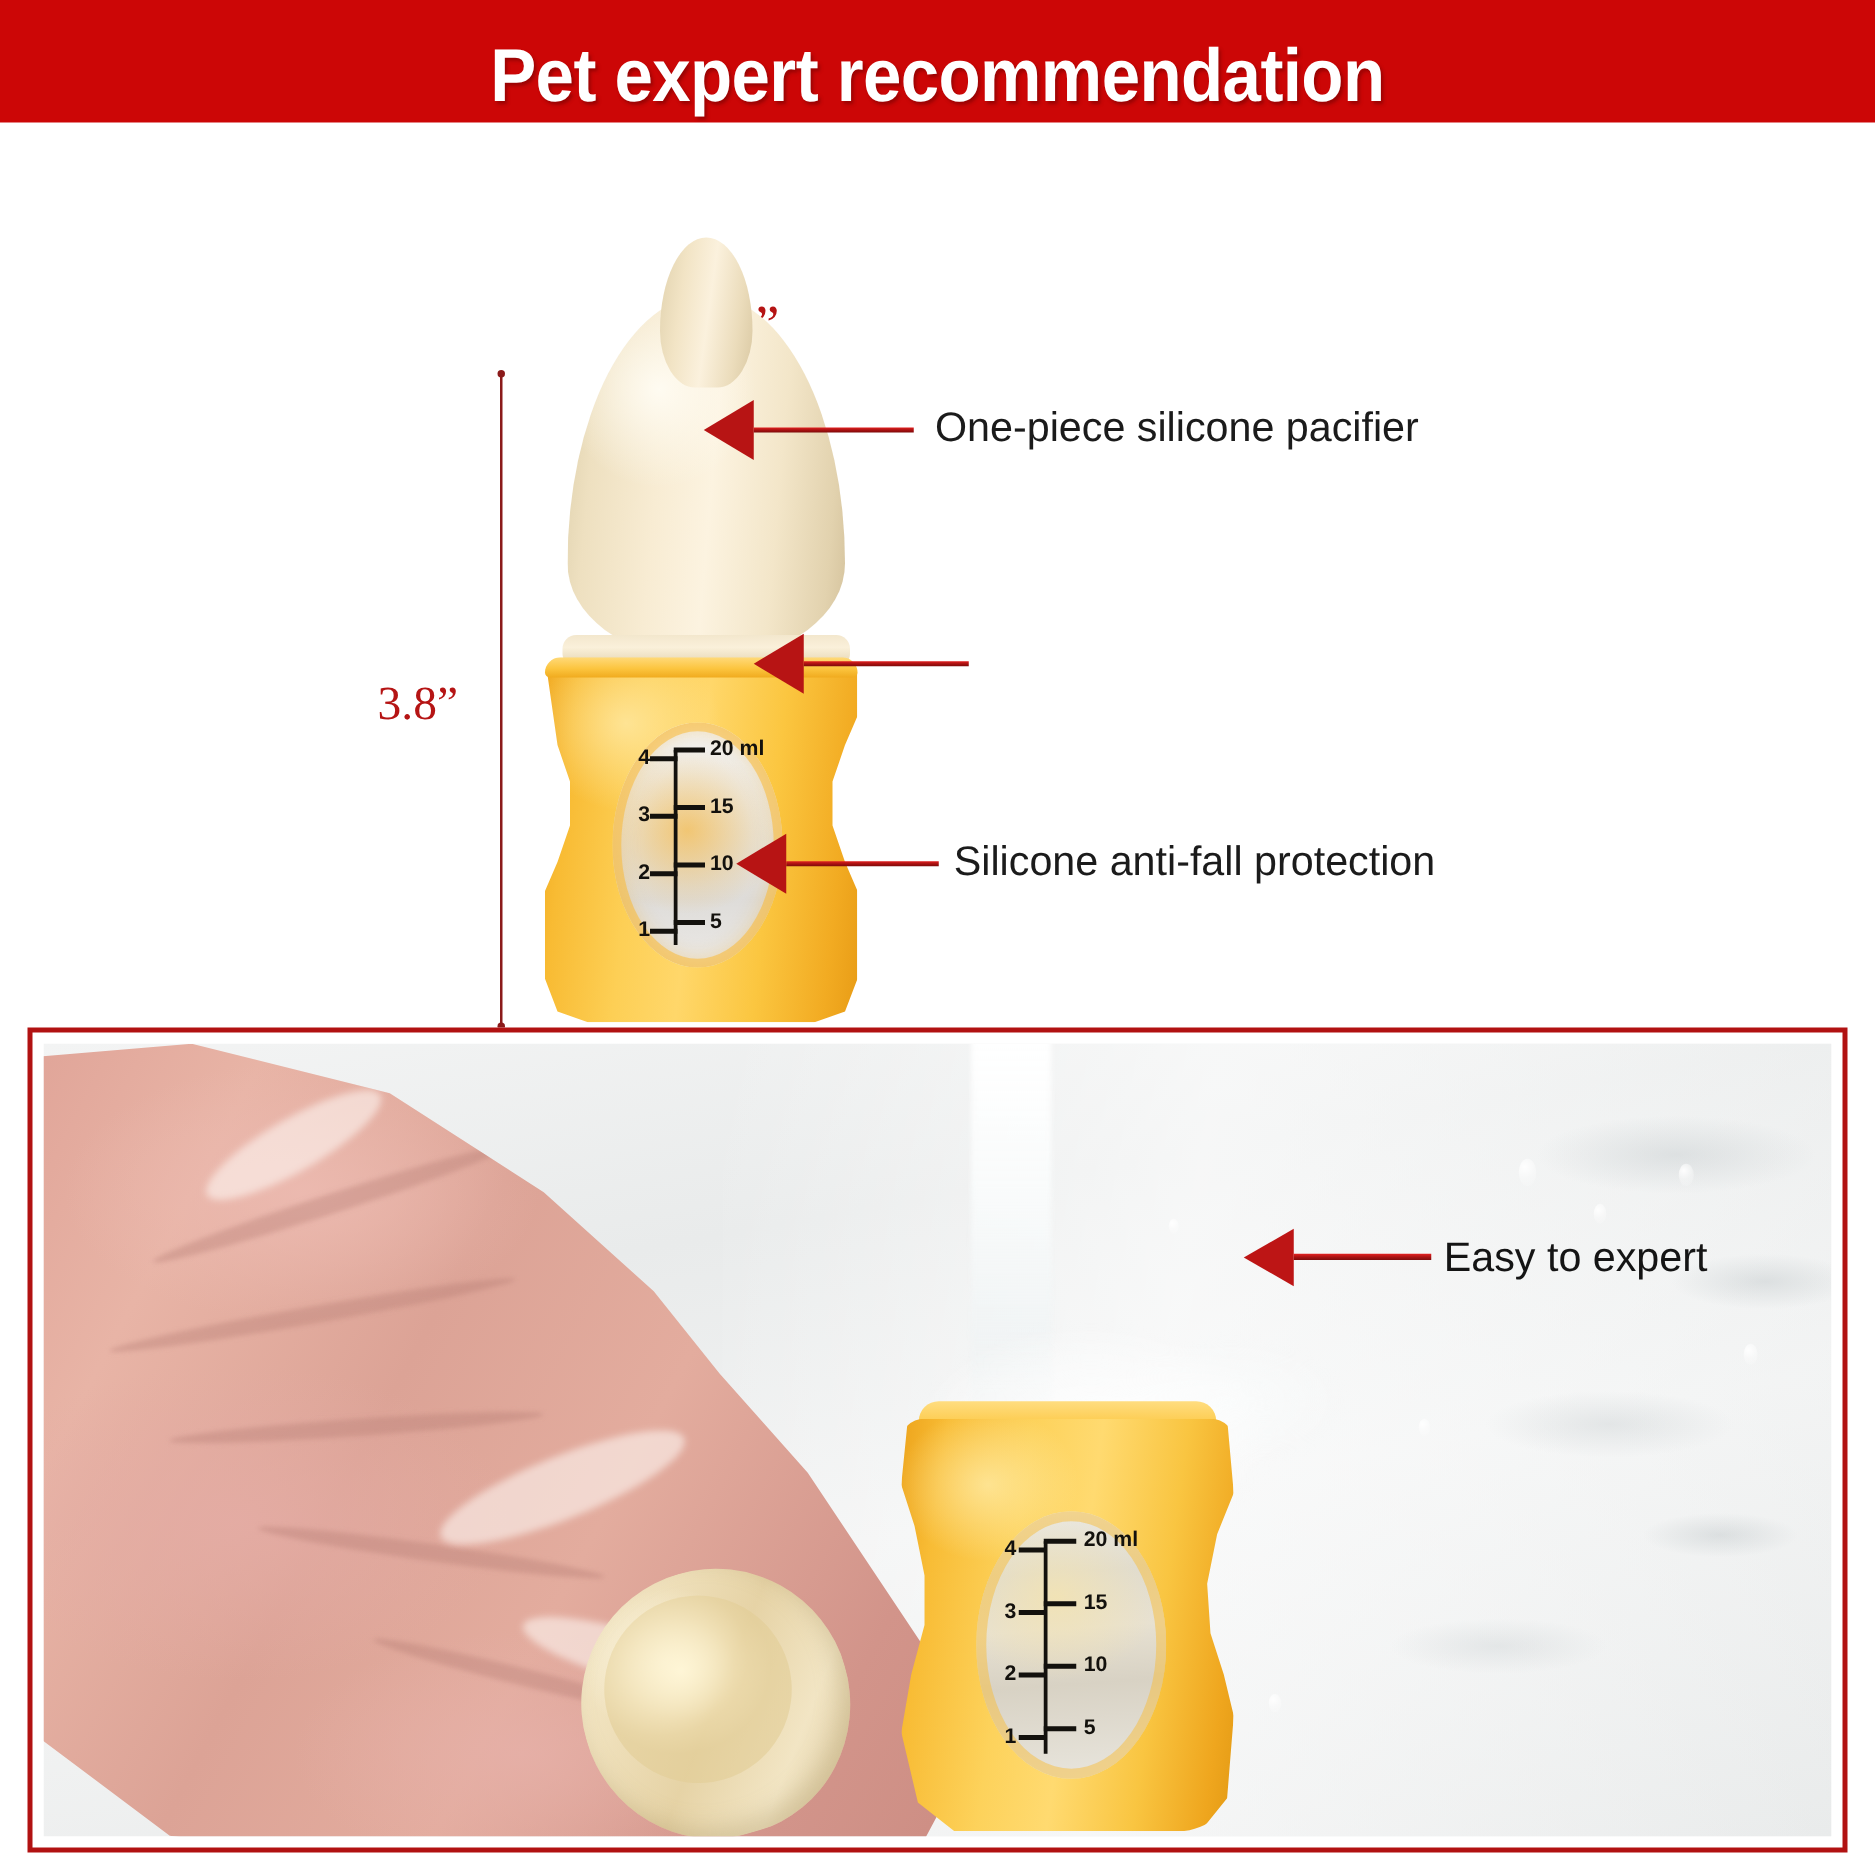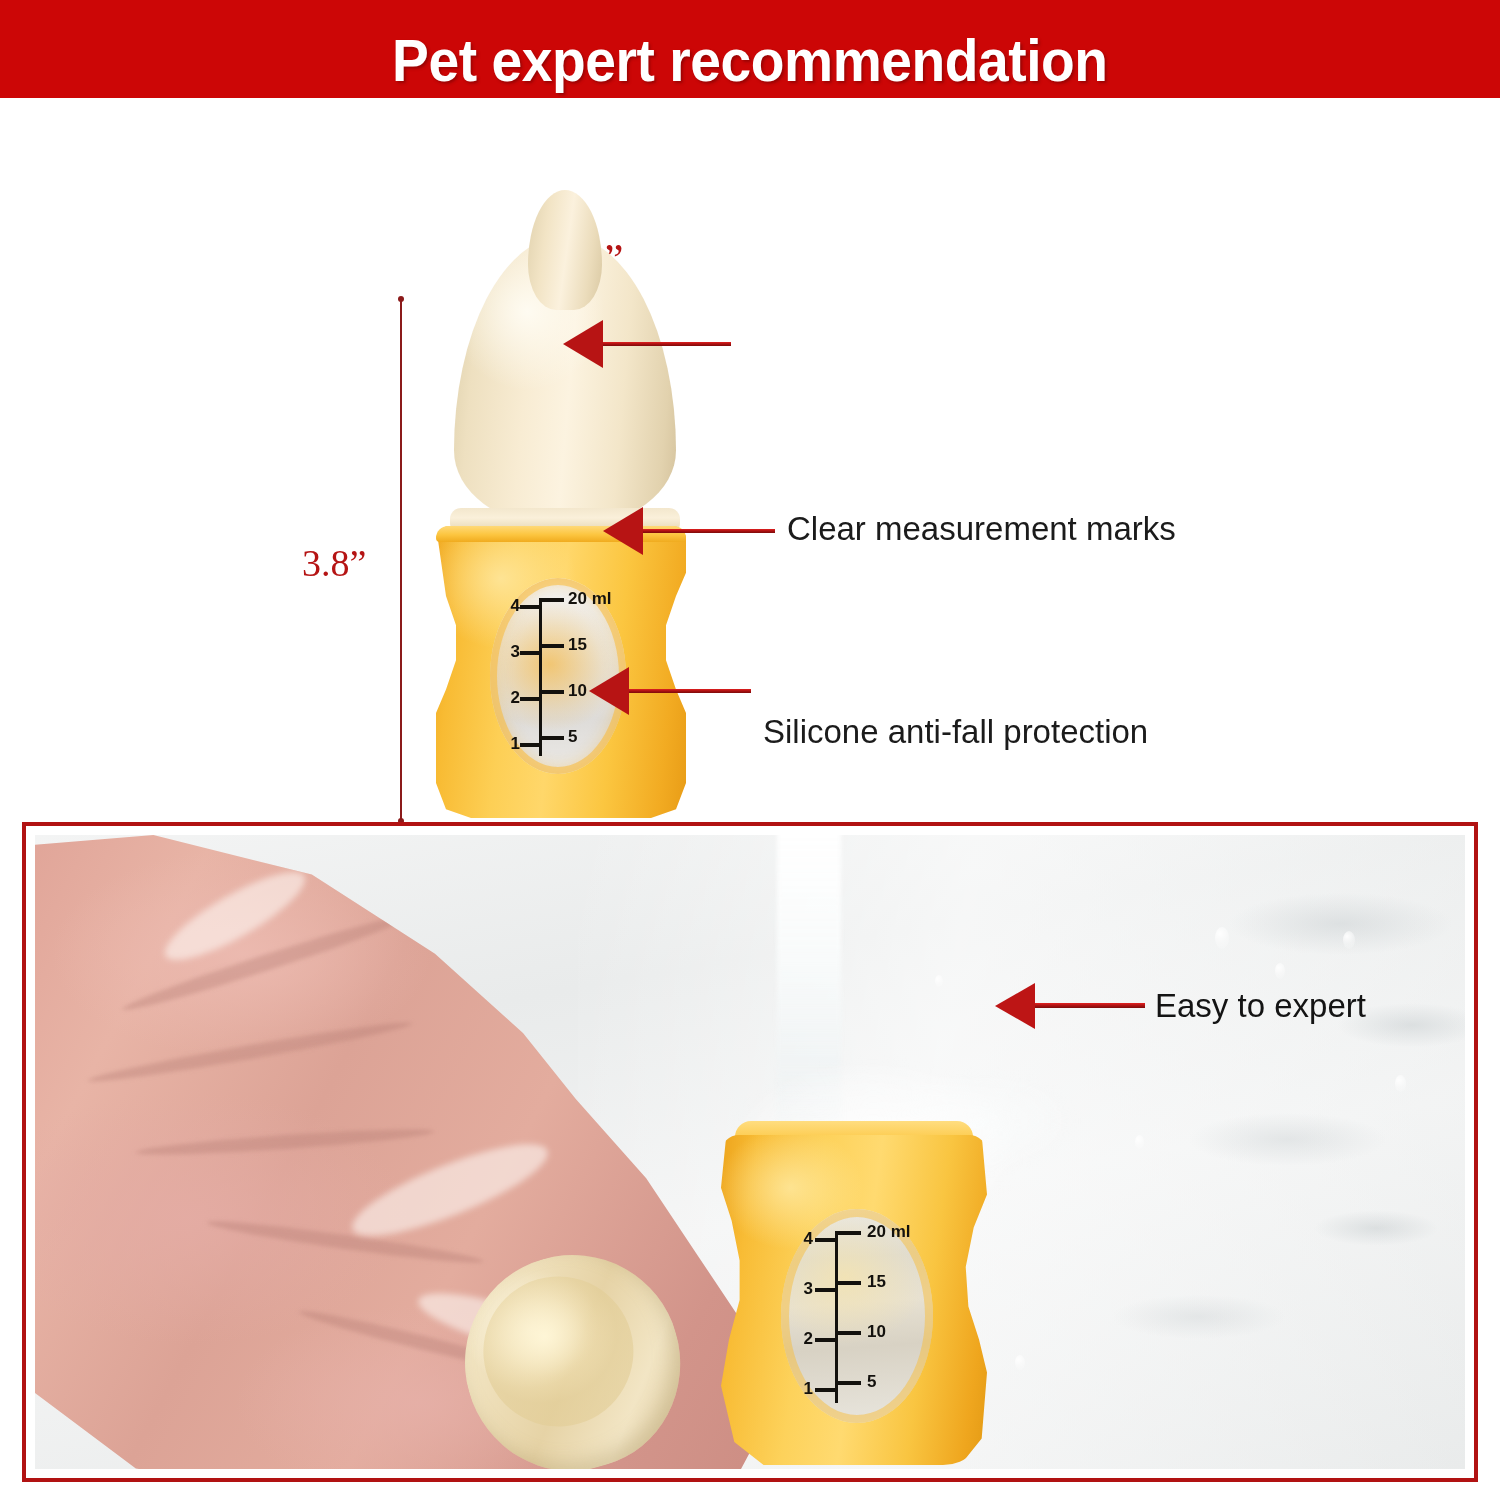--- a/index.html
+++ b/index.html
@@ -337,28 +337,28 @@
           <div class="tick-left"></div>
           <div class="tick-right"></div>
           <div class="lbl-right">5</div>
         </div>
       </div>
     </div>
   </div>
 
   <div class="callout-head" style="left:563px;top:222px;"></div>
   <div class="callout-line" style="left:603px;top:244px;width:128px;"></div>
+  <div class="callout-text" style="left:748px;top:225px;">One-piece silicone pacifier</div>
 
   <div class="callout-head" style="left:603px;top:409px;"></div>
   <div class="callout-line" style="left:643px;top:431px;width:132px;"></div>
-  <div class="callout-text" style="left:787px;top:412px;">Clear measurement marks</div>
 
   <div class="callout-head" style="left:589px;top:569px;"></div>
   <div class="callout-line" style="left:629px;top:591px;width:122px;"></div>
-  <div class="callout-text" style="left:763px;top:572px;margin-top:43px;">Silicone anti-fall protection</div>
+  <div class="callout-text" style="left:763px;top:572px;">Silicone anti-fall protection</div>
 </div>
 
 <div class="photo-frame">
   <div class="photo">
 
     <div class="wall-streaks"></div>
 
     <div class="hand">
       <div class="hand-crease" style="left:120px;top:120px;width:300px;height:16px;transform:rotate(-18deg);"></div>
       <div class="hand-crease" style="left:90px;top:210px;width:330px;height:14px;transform:rotate(-10deg);"></div>

